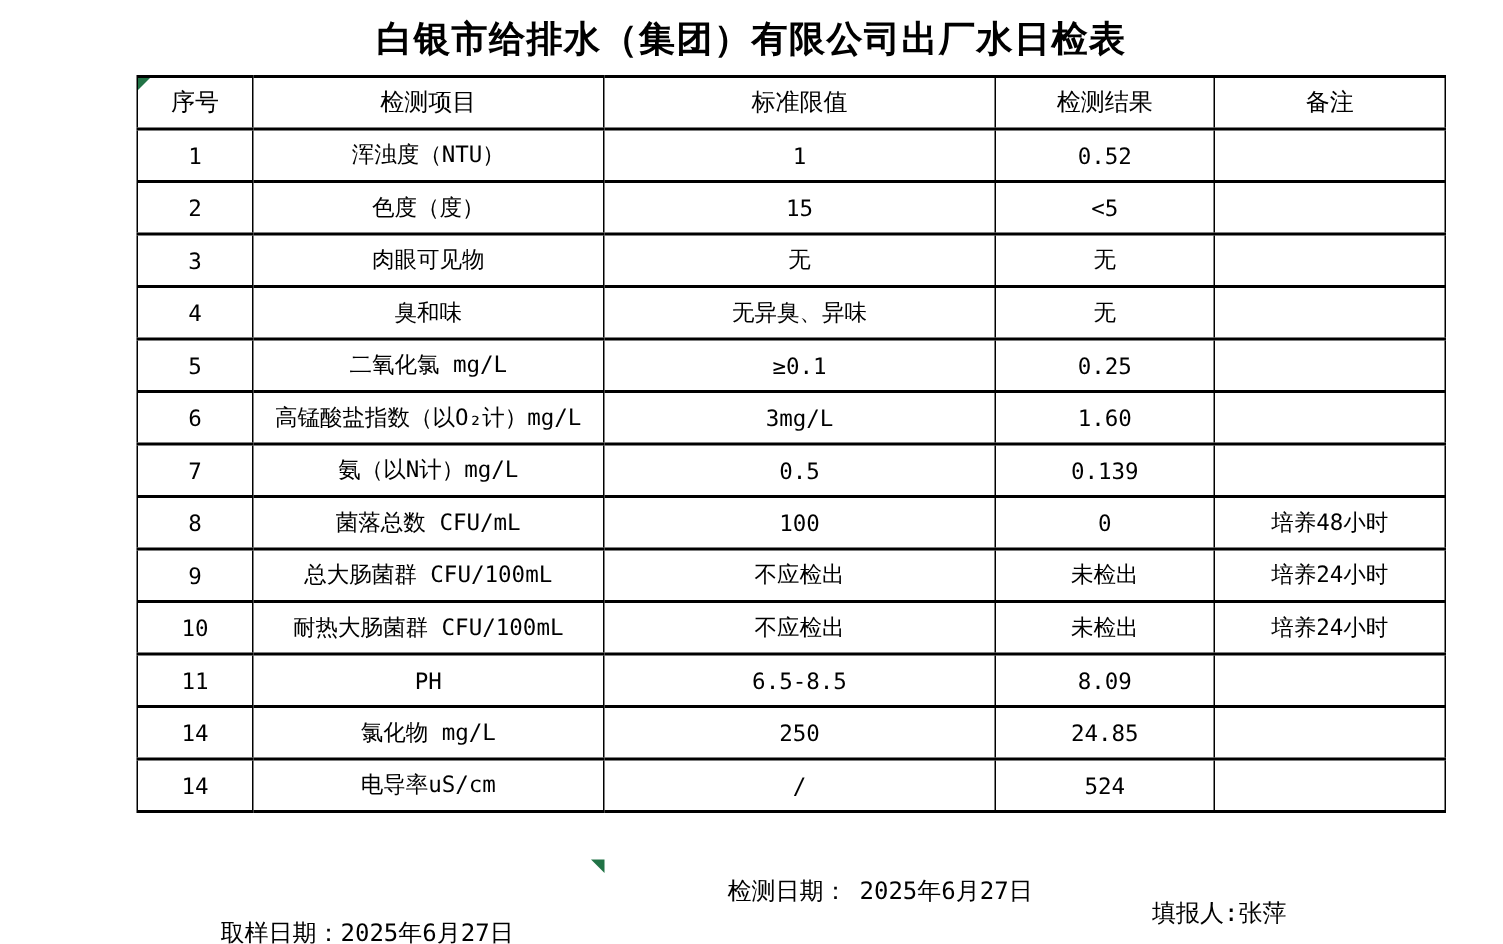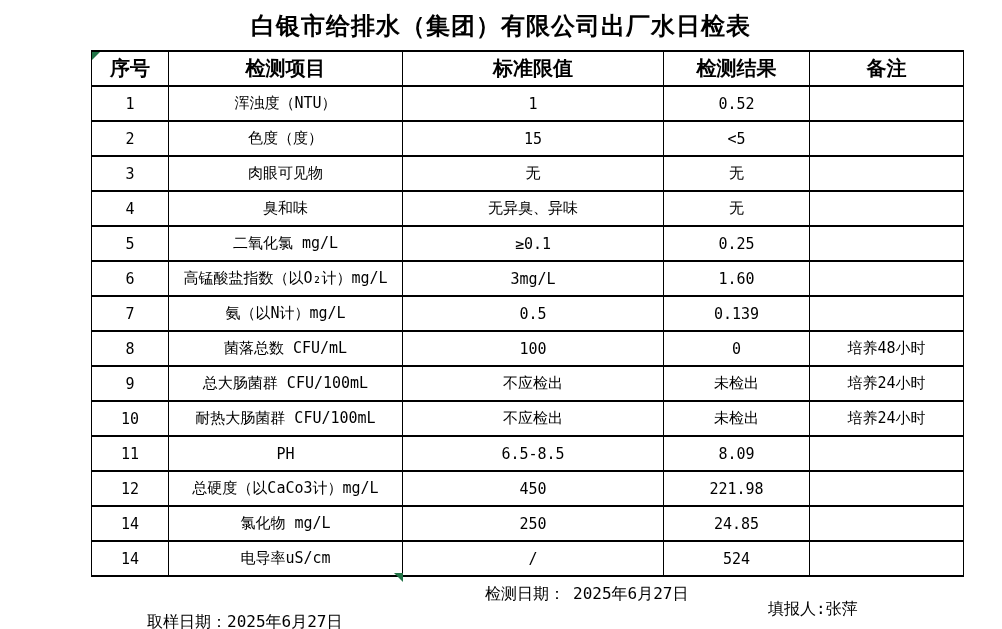--- a/index.html
+++ b/index.html
@@ -35,21 +35,21 @@
     border-bottom: 2px solid var(--border, #000);
     height: 35px;
     text-align: center;
     vertical-align: middle;
     font-weight: normal;
     font-size: 15px;
     white-space: nowrap;
     overflow: hidden;
     padding: 0 2px;
   }
-  .sheet thead th { font-size: 20px; font-weight: bold; }
+  .sheet thead th { font-size: 16px; }
   .col-no     { width: 77px;  }
   .col-item   { width: 234px; }
   .col-limit  { width: 261px; }
   .col-result { width: 146px; }
   .col-remark { width: 154px; }
 
   
   .corner-marker {
     position: absolute;
     left: 92px; top: 52px;
@@ -166,27 +166,20 @@
       <td>耐热大肠菌群 CFU/100mL</td>
       <td>不应检出</td>
       <td>未检出</td>
       <td>培养24小时</td>
     </tr>
     <tr>
       <td>11</td>
       <td>PH</td>
       <td>6.5-8.5</td>
       <td>8.09</td>
-      <td></td>
-    </tr>
-    <tr>
-      <td>12</td>
-      <td>总硬度（以CaCo3计）mg/L</td>
-      <td>450</td>
-      <td>221.98</td>
       <td></td>
     </tr>
     <tr>
       <td>14</td>
       <td>氯化物 mg/L</td>
       <td>250</td>
       <td>24.85</td>
       <td></td>
     </tr>
     <tr>

